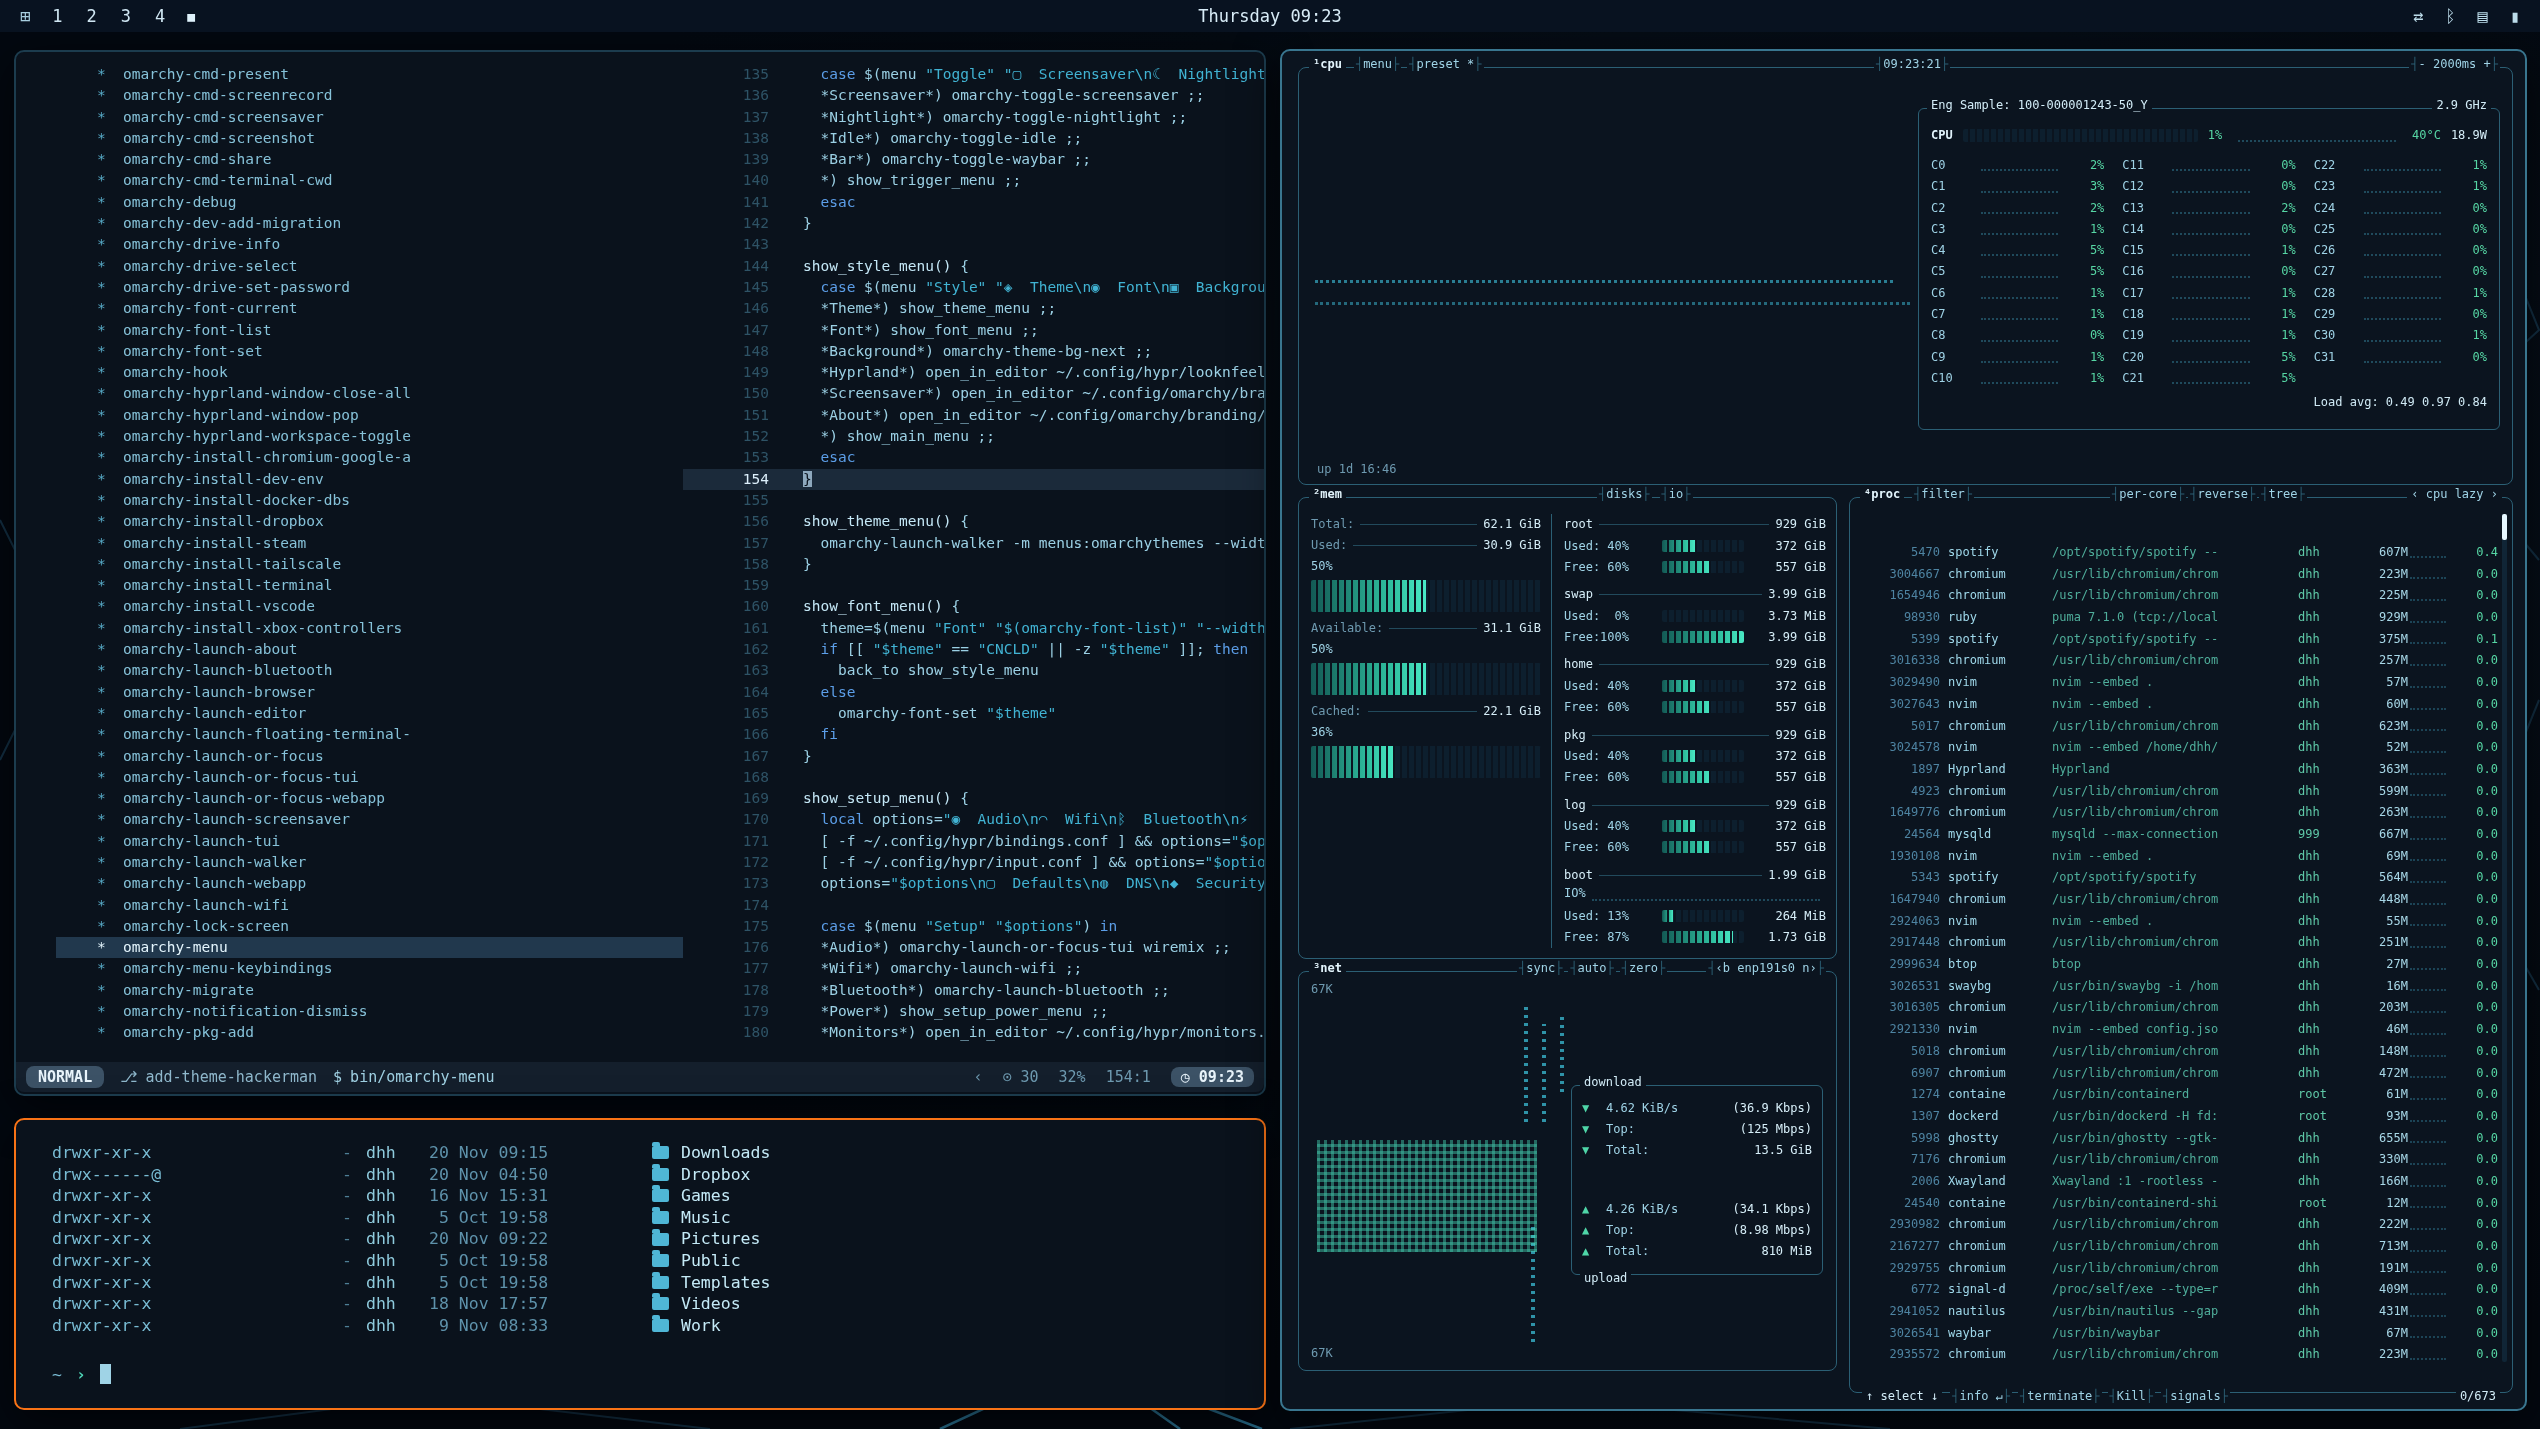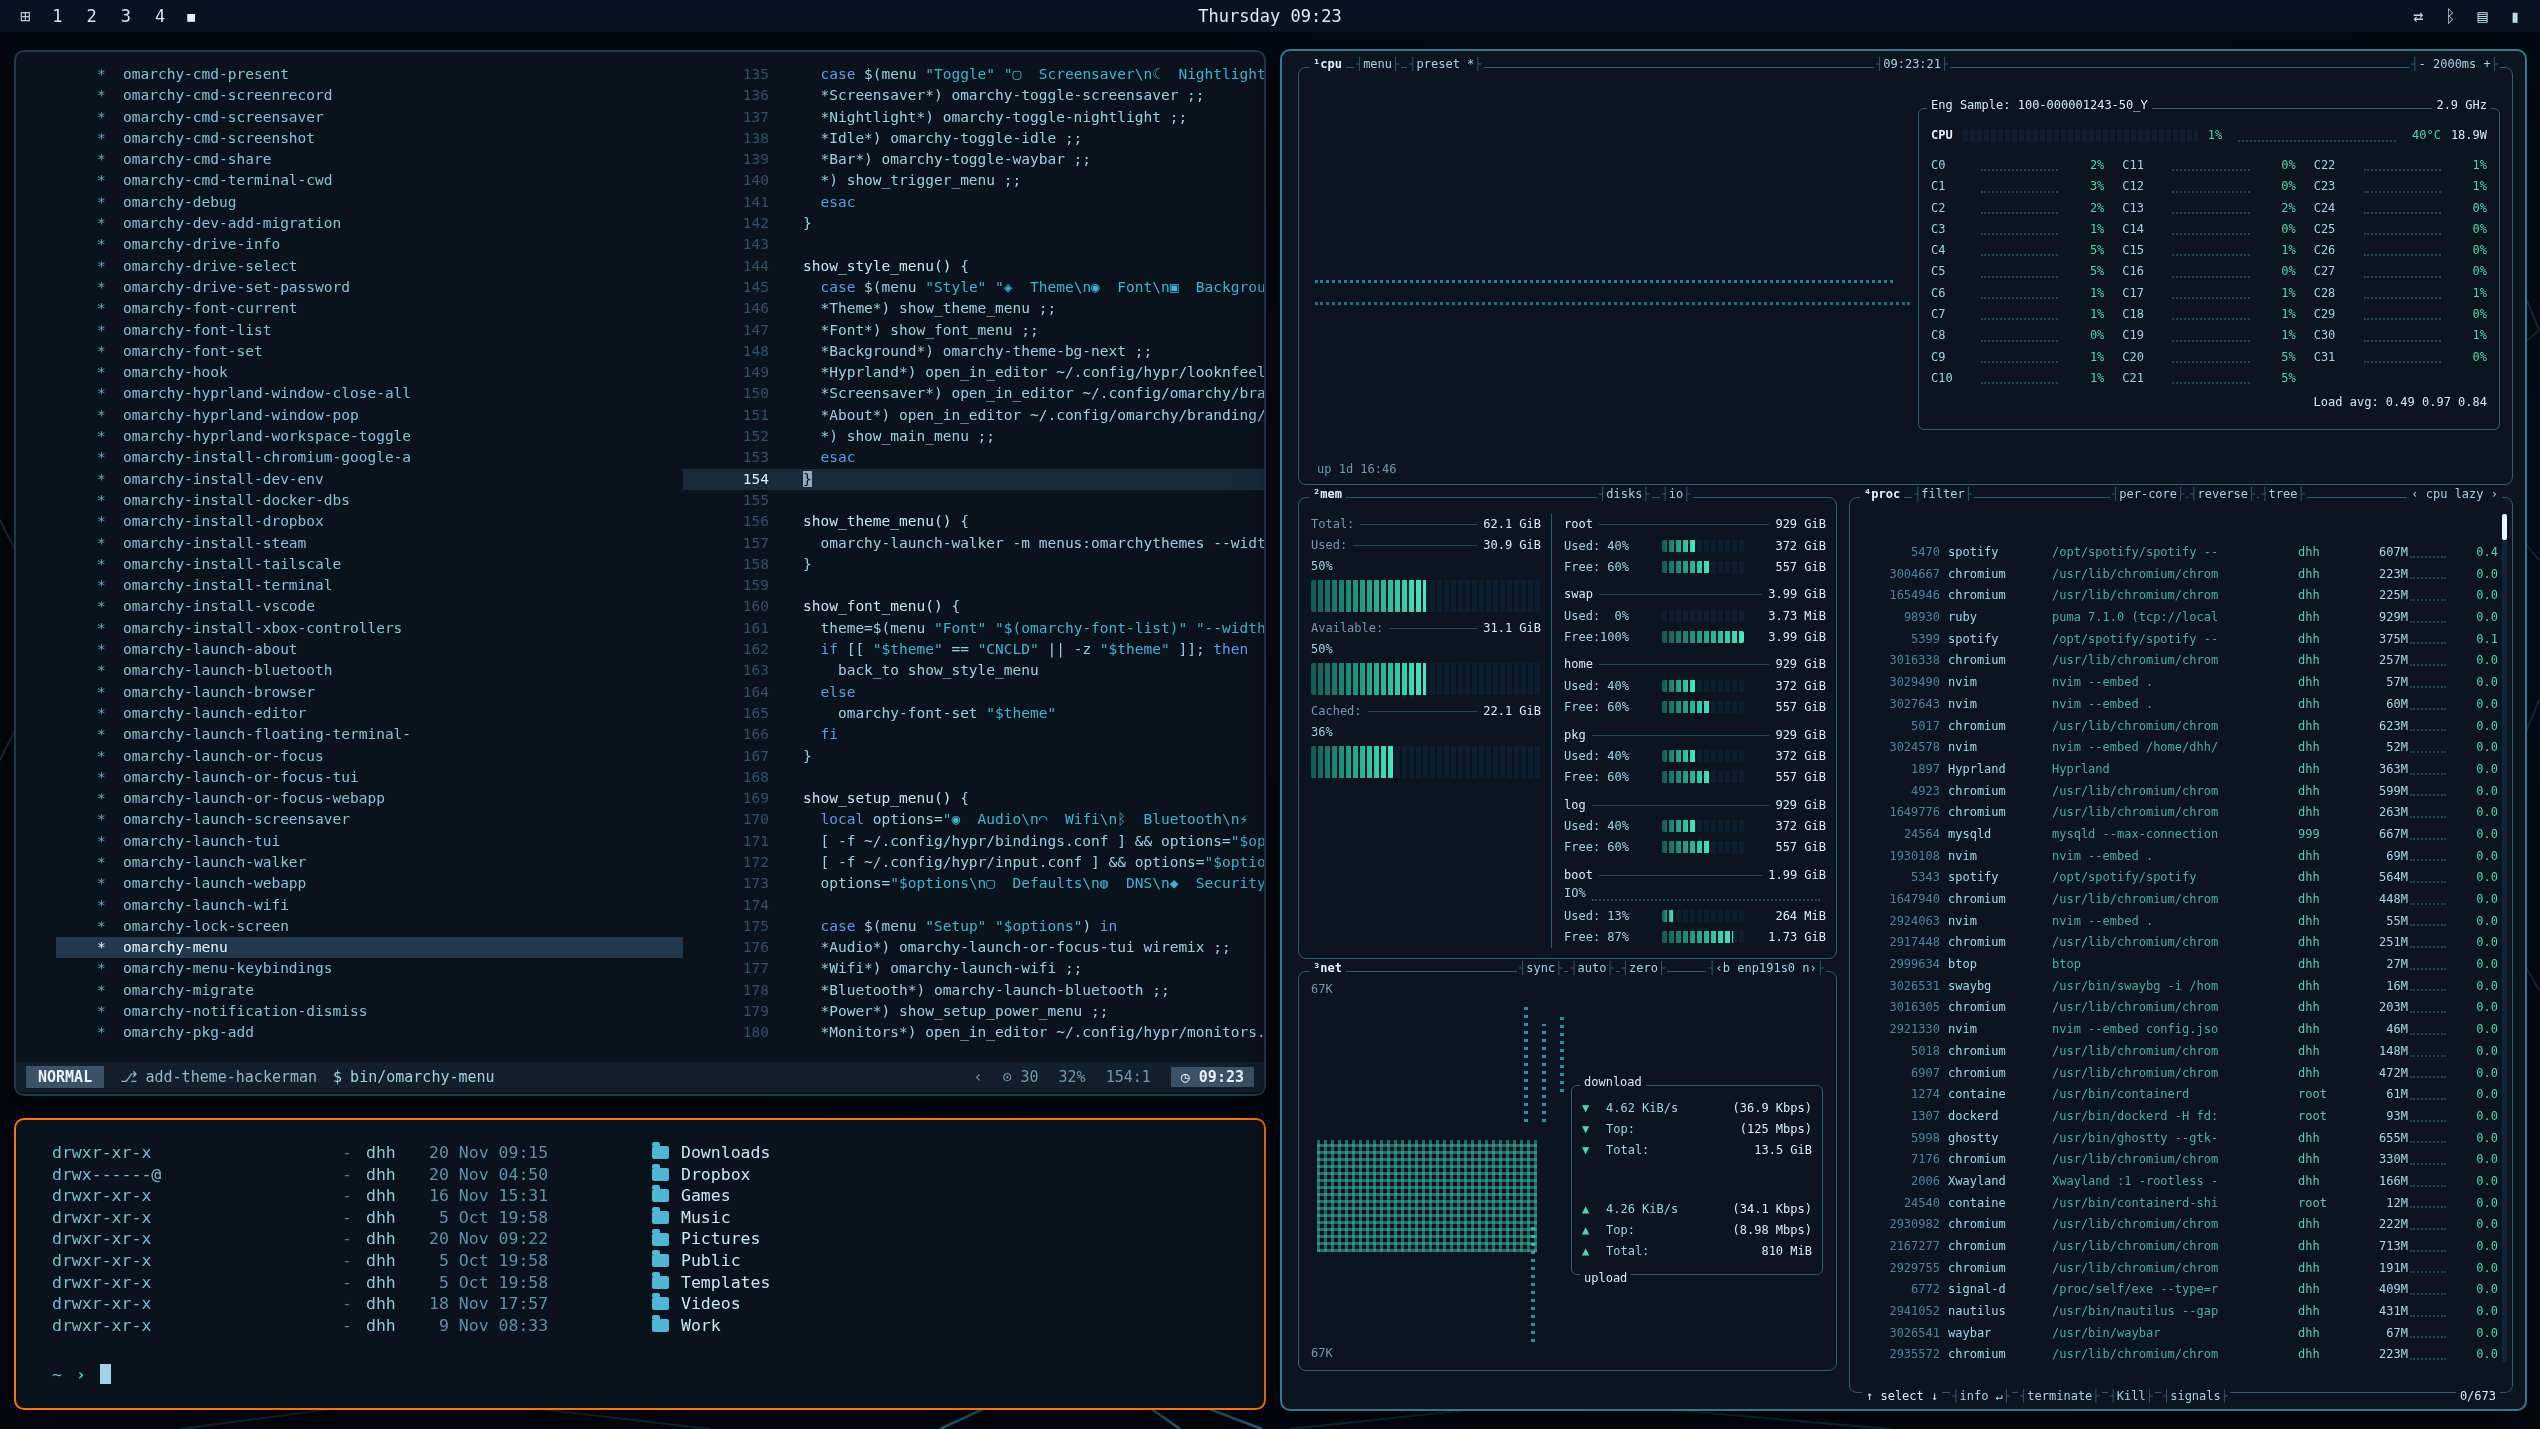--- a/index.html
+++ b/index.html
@@ -32,21 +32,21 @@
   .lnum{width:120px;flex:none;text-align:right;padding-right:34px;color:#2e5366}
   .cursor-line{background:#1b2a3a}
   .cursor-line .lnum{color:#dceffb}
   .code-text{white-space:pre;color:#9bd0e4;overflow:hidden}
   .code-text .k{color:#5c9ee8}
   .code-text .s{color:#41b3d3}
   .code-text .fn{color:#c4e7f6}
   .block-cursor{background:#8ea8bd;color:#0a121c}
   .statusbar{height:30px;background:#141f2c;display:flex;align-items:center;gap:16px;
              padding:0 10px;font-size:15px;border-radius:0 0 8px 8px}
-  .chip{background:#3c5266;color:#e9f4fb;padding:2px 12px;border-radius:0;font-weight:bold}
+  .chip{background:#3c5266;color:#e9f4fb;padding:2px 12px;border-radius:8px;font-weight:bold}
   .sb-branch{color:#8fb8cc;display:flex;gap:8px}
   .sb-file{color:#9fd0e2;display:flex;gap:8px}
   .sb-right{margin-left:auto;display:flex;gap:20px;align-items:center;color:#6e9ab0}
   .chip.time{font-weight:bold;padding:1px 10px}
 
   
   .win-term{left:14px;top:1118px;width:1252px;height:292px;border:2px solid #f97316;
             font-size:16.5px;padding:22px 0 0 36px}
   .t-row{display:flex;height:21.6px;line-height:21.6px;align-items:center}
   .t-perms{width:255px;color:#79bcd4;white-space:pre}

